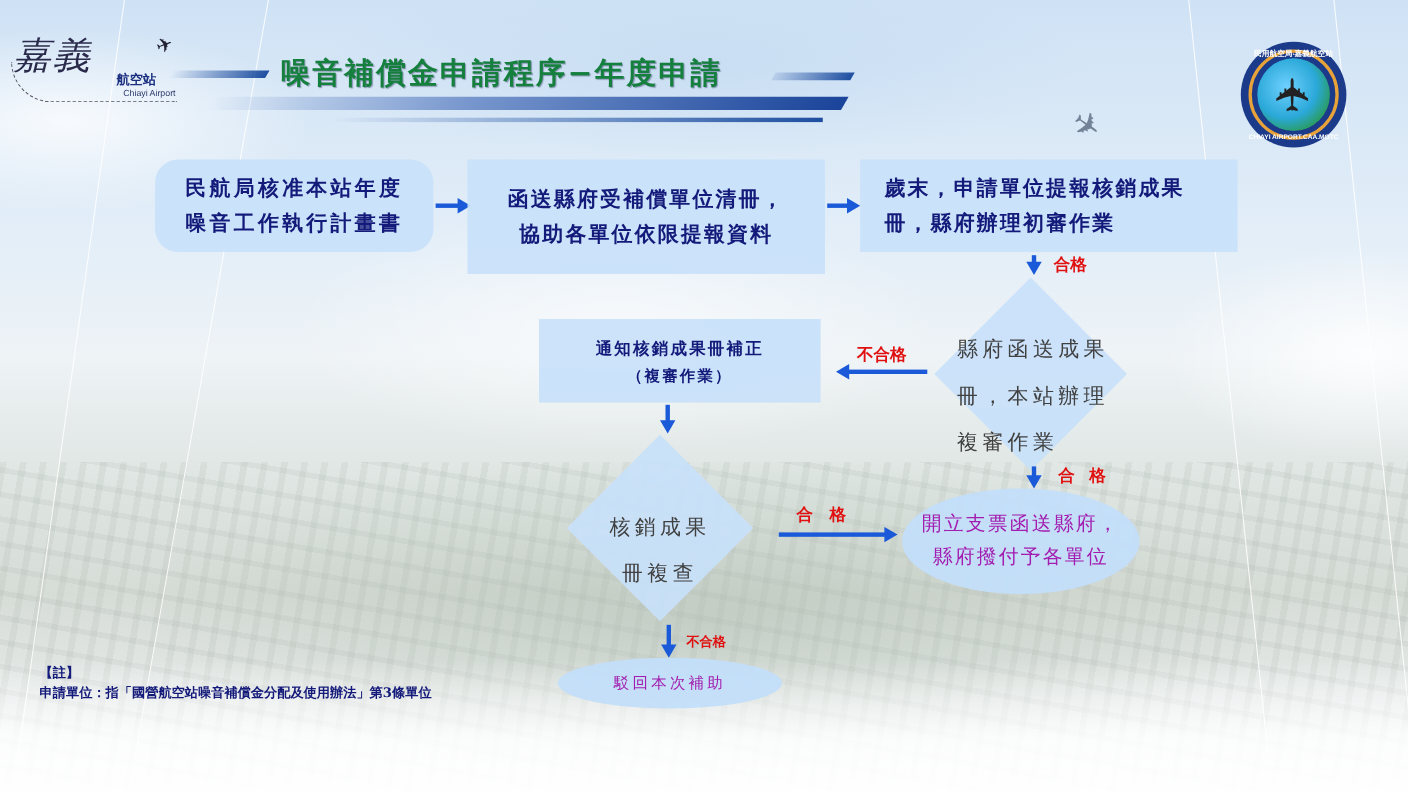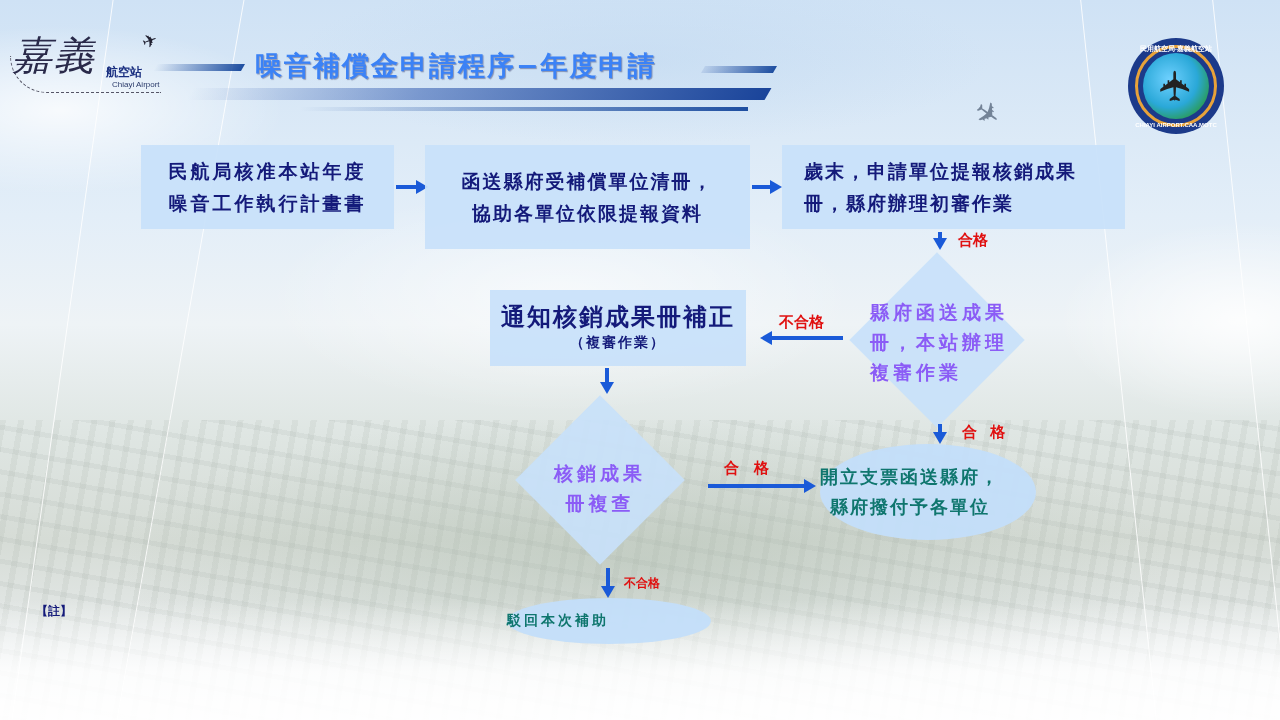--- a/index.html
+++ b/index.html
@@ -24,29 +24,29 @@
       repeating-linear-gradient(10deg, rgba(140,150,145,0.10) 0 5px, rgba(255,255,255,0) 5px 22px);
   }
   .bottom-cloud {
     position:absolute; left:0; top:600px; width:1280px; height:120px;
     background: linear-gradient(180deg, rgba(255,255,255,0) 0%, rgba(255,255,255,0.85) 60%, rgba(255,255,255,0.95) 100%);
   }
   .panel-line { position:absolute; top:0; height:720px; width:1px; background:rgba(255,255,255,0.85); }
 
   
   .logo-wrap { position:absolute; left:8px; top:28px; width:160px; height:60px; }
-  .logo-cn { position:absolute; left:4px; top:0; font-size:40px; color:#2a2a4a; font-family:"DejaVu Serif", serif; letter-spacing:2px; font-style:italic; }
+  .logo-cn { position:absolute; left:4px; top:0; font-size:34px; color:#2a2a4a; font-family:"DejaVu Serif", serif; letter-spacing:2px; font-style:italic; }
   .logo-sub { position:absolute; left:98px; top:36px; font-size:12px; color:#1a2f80; font-weight:bold; }
   .logo-en { position:absolute; left:104px; top:52px; font-size:8px; color:#2a3a6a; font-family:"Liberation Sans", sans-serif; }
   .logo-plane { position:absolute; left:134px; top:2px; font-size:18px; color:#223; transform:rotate(-20deg); }
   .logo-orbit { position:absolute; left:2px; top:28px; width:150px; height:36px; border-bottom:1px dashed #556; border-left:1px dashed #556; border-radius:0 0 0 40px; }
 
   .title-bar-left { position:absolute; left:155px; top:64px; width:88px; height:7px;
     background:linear-gradient(90deg, rgba(30,70,160,0) 0%, #1e4ea0 100%); transform:skewX(-30deg); }
-  .page-title { position:absolute; left:255px; top:48px; font-size:27px; font-weight:bold; color:#3b82f6;
+  .page-title { position:absolute; left:255px; top:48px; font-size:27px; font-weight:bold; color:#15803d;
     letter-spacing:2px; text-shadow:1px 1px 1px rgba(0,0,60,0.35); white-space:nowrap; }
   .title-bar-right { position:absolute; left:703px; top:66px; width:72px; height:7px;
     background:linear-gradient(90deg, rgba(30,70,160,0.1) 0%, #1e4ea0 100%); transform:skewX(-30deg); }
   .title-bar-2 { position:absolute; left:190px; top:88px; width:578px; height:12px;
     background:linear-gradient(90deg, rgba(30,70,160,0) 0%, rgba(60,100,180,0.6) 40%, #1a449a 100%); transform:skewX(-30deg); }
   .title-bar-3 { position:absolute; left:300px; top:107px; width:448px; height:4px;
     background:linear-gradient(90deg, rgba(30,70,160,0) 0%, #1e4ea0 100%); }
 
   .emblem { position:absolute; left:1128px; top:38px; width:96px; height:96px; border-radius:50%;
     background:#1c3a8a; display:flex; align-items:center; justify-content:center; }
@@ -58,23 +58,23 @@
   .emblem-text2 { position:absolute; font-size:6px; color:#fff; bottom:6px; width:100%; text-align:center; font-family:"Liberation Sans", sans-serif; font-weight:bold; }
 
   .sky-plane { position:absolute; left:975px; top:96px; font-size:30px; color:#5a6a80; transform:rotate(35deg); opacity:0.8; }
 
   
   .box { position:absolute; background:rgba(200,225,250,0.92); color:#141a7a; font-weight:bold;
     display:flex; align-items:center; justify-content:center; text-align:center; box-sizing:border-box; }
   .box span { display:block; }
   .box-text { font-size:19px; line-height:32px; letter-spacing:3px; white-space:pre-line; }
   .diamond { position:absolute; background:rgba(200,225,250,0.92); transform:rotate(45deg); }
-  .diamond-text { position:absolute; color:#8b5cf6; font-weight:bold; font-size:19px; line-height:30px; letter-spacing:4px; white-space:pre-line; }
-  .ellipse { position:absolute; background:rgba(195,222,250,0.95); border-radius:50%; color:#0f766e; font-weight:bold;
-    display:flex; align-items:center; justify-content:flex-start; text-align:center; }
+  .diamond-text { position:absolute; color:#404040; font-weight:normal; font-size:19px; line-height:42px; letter-spacing:4px; white-space:pre-line; }
+  .ellipse { position:absolute; background:rgba(195,222,250,0.95); border-radius:50%; color:#a21caf; font-weight:normal;
+    display:flex; align-items:center; justify-content:center; text-align:center; }
 
   .arrow-h { position:absolute; height:4px; background:#1a5ad8; }
   .arrow-h.right::after { content:""; position:absolute; right:-10px; top:-5px; border-left:12px solid #1a5ad8; border-top:7px solid transparent; border-bottom:7px solid transparent; }
   .arrow-h.left::before { content:""; position:absolute; left:-10px; top:-5px; border-right:12px solid #1a5ad8; border-top:7px solid transparent; border-bottom:7px solid transparent; }
   .arrow-v { position:absolute; width:4px; background:#1a5ad8; }
   .arrow-v::after { content:""; position:absolute; bottom:-10px; left:-5px; border-top:12px solid #1a5ad8; border-left:7px solid transparent; border-right:7px solid transparent; }
 
   .lbl-red { position:absolute; color:#e01010; font-weight:bold; font-size:15px; white-space:nowrap; }
 
   .notes { position:absolute; left:36px; top:602px; color:#141a7a; font-weight:bold; font-size:12px; line-height:19px; }
@@ -108,21 +108,21 @@
 <div class="sky-plane">✈</div>
 
 <div class="emblem">
   <div class="emblem-ring"></div>
   <div class="emblem-globe"></div>
   <div class="emblem-plane" style="transform:rotate(-90deg);">✈</div>
   <div class="emblem-text">民用航空局‧嘉義航空站</div>
   <div class="emblem-text2">CHIAYI AIRPORT.CAA.MOTC</div>
 </div>
 
-<div class="box" style="left:141px;top:145px;width:253px;height:84px;">
+<div class="box" style="left:141px;top:145px;width:253px;height:84px;border-radius:21px;">
   <span class="box-text">民航局核准本站年度
 噪音工作執行計畫書</span>
 </div>
 <div class="arrow-h right" style="left:396px;top:185px;width:22px;"></div>
 
 <div class="box" style="left:425px;top:145px;width:325px;height:104px;">
   <span class="box-text" style="letter-spacing:2px;">函送縣府受補償單位清冊，
 協助各單位依限提報資料</span>
 </div>
 <div class="arrow-h right" style="left:752px;top:185px;width:20px;"></div>
@@ -140,21 +140,21 @@
 冊，本站辦理
 複審作業</div>
 
 <div class="arrow-h left" style="left:770px;top:336px;width:73px;"></div>
 <div class="lbl-red" style="left:779px;top:313px;">不合格</div>
 
 <div class="arrow-v" style="left:938px;top:424px;height:10px;"></div>
 <div class="lbl-red" style="left:962px;top:423px;letter-spacing:4px;">合 格</div>
 
 <div class="box" style="left:490px;top:290px;width:256px;height:76px;flex-direction:column;">
-  <span class="box-text" style="line-height:28px;font-size:24px;letter-spacing:2px;">通知核銷成果冊補正</span>
+  <span class="box-text" style="line-height:28px;font-size:15px;letter-spacing:2px;">通知核銷成果冊補正</span>
   <span style="font-size:14px;line-height:22px;letter-spacing:2px;">（複審作業）</span>
 </div>
 <div class="arrow-v" style="left:605px;top:368px;height:16px;"></div>
 
 <div class="diamond" style="left:540px;top:420px;width:120px;height:120px;transform:rotate(45deg) scaleX(1) ;"></div>
 <div class="diamond-text" style="left:548px;top:458px;width:104px;text-align:center;">核銷成果
 冊複查</div>
 
 <div class="arrow-h right" style="left:708px;top:484px;width:98px;"></div>
 <div class="lbl-red" style="left:724px;top:459px;">合　格</div>
@@ -166,13 +166,14 @@
 
 <div class="arrow-v" style="left:606px;top:568px;height:20px;"></div>
 <div class="lbl-red" style="left:624px;top:575px;font-size:12px;">不合格</div>
 
 <div class="ellipse" style="left:507px;top:598px;width:204px;height:46px;">
   <span style="font-size:14px;letter-spacing:3px;">駁回本次補助</span>
 </div>
 
 <div class="notes">
   <div>【註】</div>
+  <div>申請單位：指「國營航空站噪音補償金分配及使用辦法」第3條單位</div>
 </div>
 
 </body></html>

